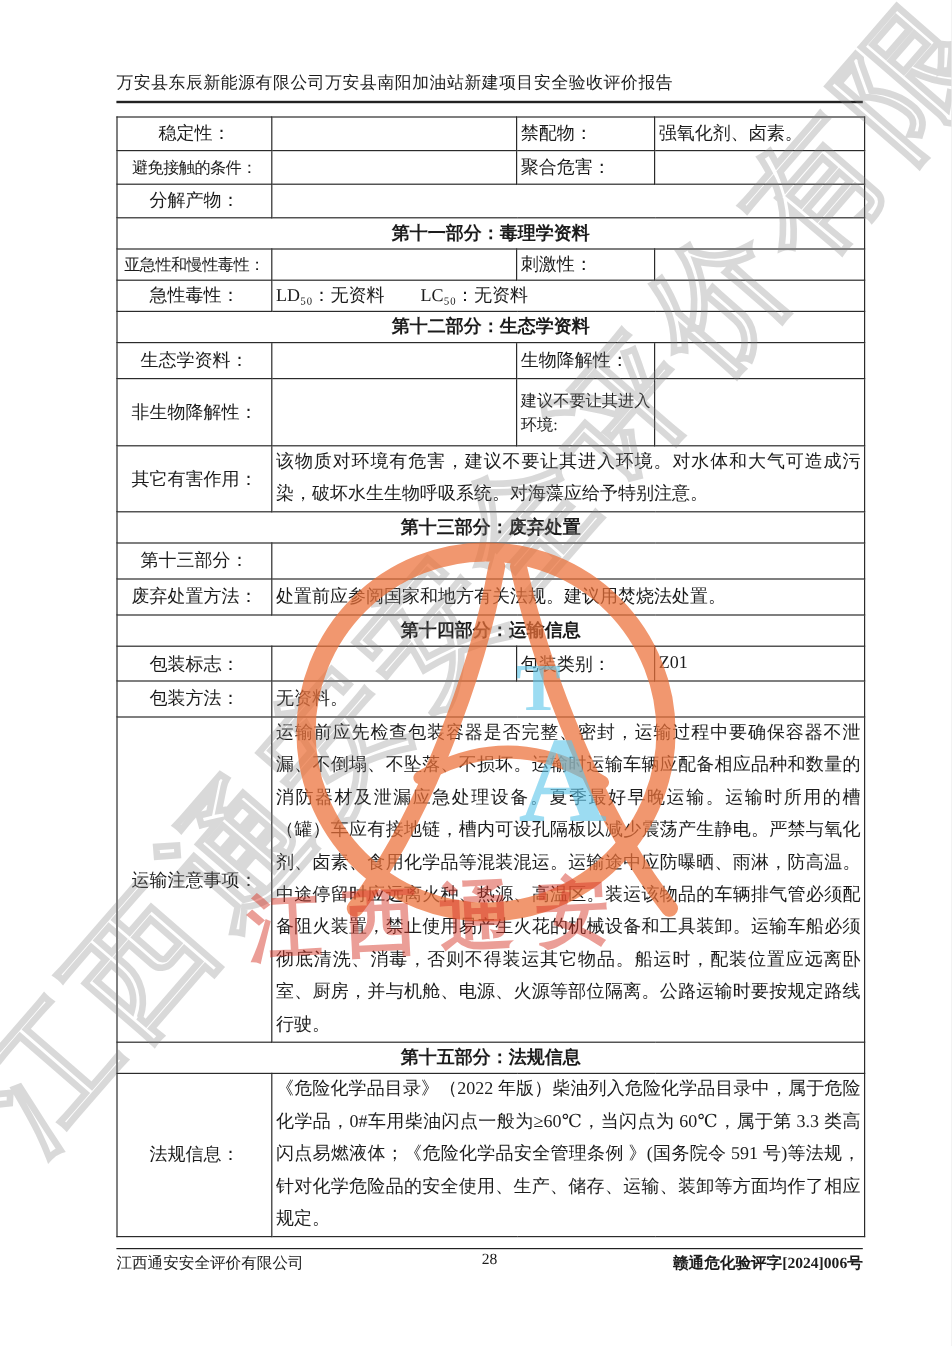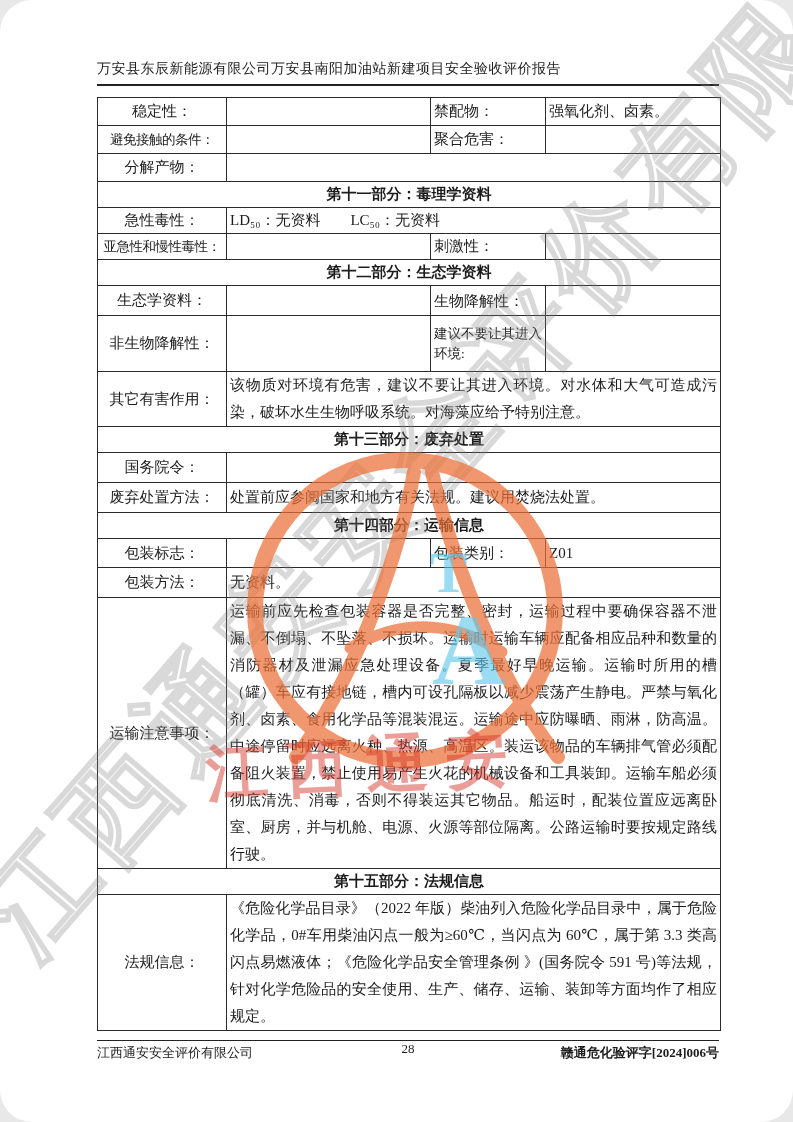--- a/index.html
+++ b/index.html
@@ -1,19 +1,19 @@
 <!DOCTYPE html>
 <html><head>
 <meta charset="utf-8">
 <style>
   html,body{margin:0;padding:0;background:#e8e8e8;}
   .page{
     position:relative;width:793px;height:1122px;background:#ffffff;
     font-family:"Liberation Serif","DejaVu Serif",serif;color:#1c1c1c;
-    overflow:hidden;margin:0 auto;border-radius:32px;
+    overflow:hidden;margin:0 auto;
   }
   
   .header{
     position:absolute;left:97px;top:60px;width:622px;
     font-size:14px;letter-spacing:.5px;padding-bottom:6px;
     border-bottom:2px solid #222;
   }
   
   table.sheet{
     position:absolute;left:97px;top:97px;width:623px;
@@ -83,29 +83,29 @@
     <tr style="height:28px">
       <td class="lab">分解产物：</td>
       <td class="val" colspan="3"></td>
     </tr>
 
     <tr style="height:26px">
       <td class="sec" colspan="4">第十一部分：毒理学资料</td>
     </tr>
 
     <tr style="height:26px">
+      <td class="lab tight">亚急性和慢性毒性：</td>
+      <td class="val"></td>
+      <td class="lab3">刺激性：</td>
+      <td class="val"></td>
+    </tr>
+
+    <tr style="height:26px">
       <td class="lab">急性毒性：</td>
       <td class="val" colspan="3">LD₅₀：无资料　　LC₅₀：无资料</td>
-    </tr>
-
-    <tr style="height:26px">
-      <td class="lab tight">亚急性和慢性毒性：</td>
-      <td class="val"></td>
-      <td class="lab3">刺激性：</td>
-      <td class="val"></td>
     </tr>
 
     <tr style="height:26px">
       <td class="sec" colspan="4">第十二部分：生态学资料</td>
     </tr>
 
     <tr style="height:30px">
       <td class="lab">生态学资料：</td>
       <td class="val"></td>
       <td class="lab3l">生物降解性：</td>
@@ -122,21 +122,21 @@
     <tr style="height:55px">
       <td class="lab">其它有害作用：</td>
       <td class="txt" colspan="3">该物质对环境有危害，建议不要让其进入环境。对水体和大气可造成污染，破坏水生生物呼吸系统。对海藻应给予特别注意。</td>
     </tr>
 
     <tr style="height:26px">
       <td class="sec" colspan="4">第十三部分：废弃处置</td>
     </tr>
 
     <tr style="height:30px">
-      <td class="lab">国务院令：</td>
+      <td class="lab">第十三部分：</td>
       <td class="val" colspan="3"></td>
     </tr>
 
     <tr style="height:30px">
       <td class="lab">废弃处置方法：</td>
       <td class="val" colspan="3">处置前应参阅国家和地方有关法规。建议用焚烧法处置。</td>
     </tr>
 
 
     <tr style="height:26px">

